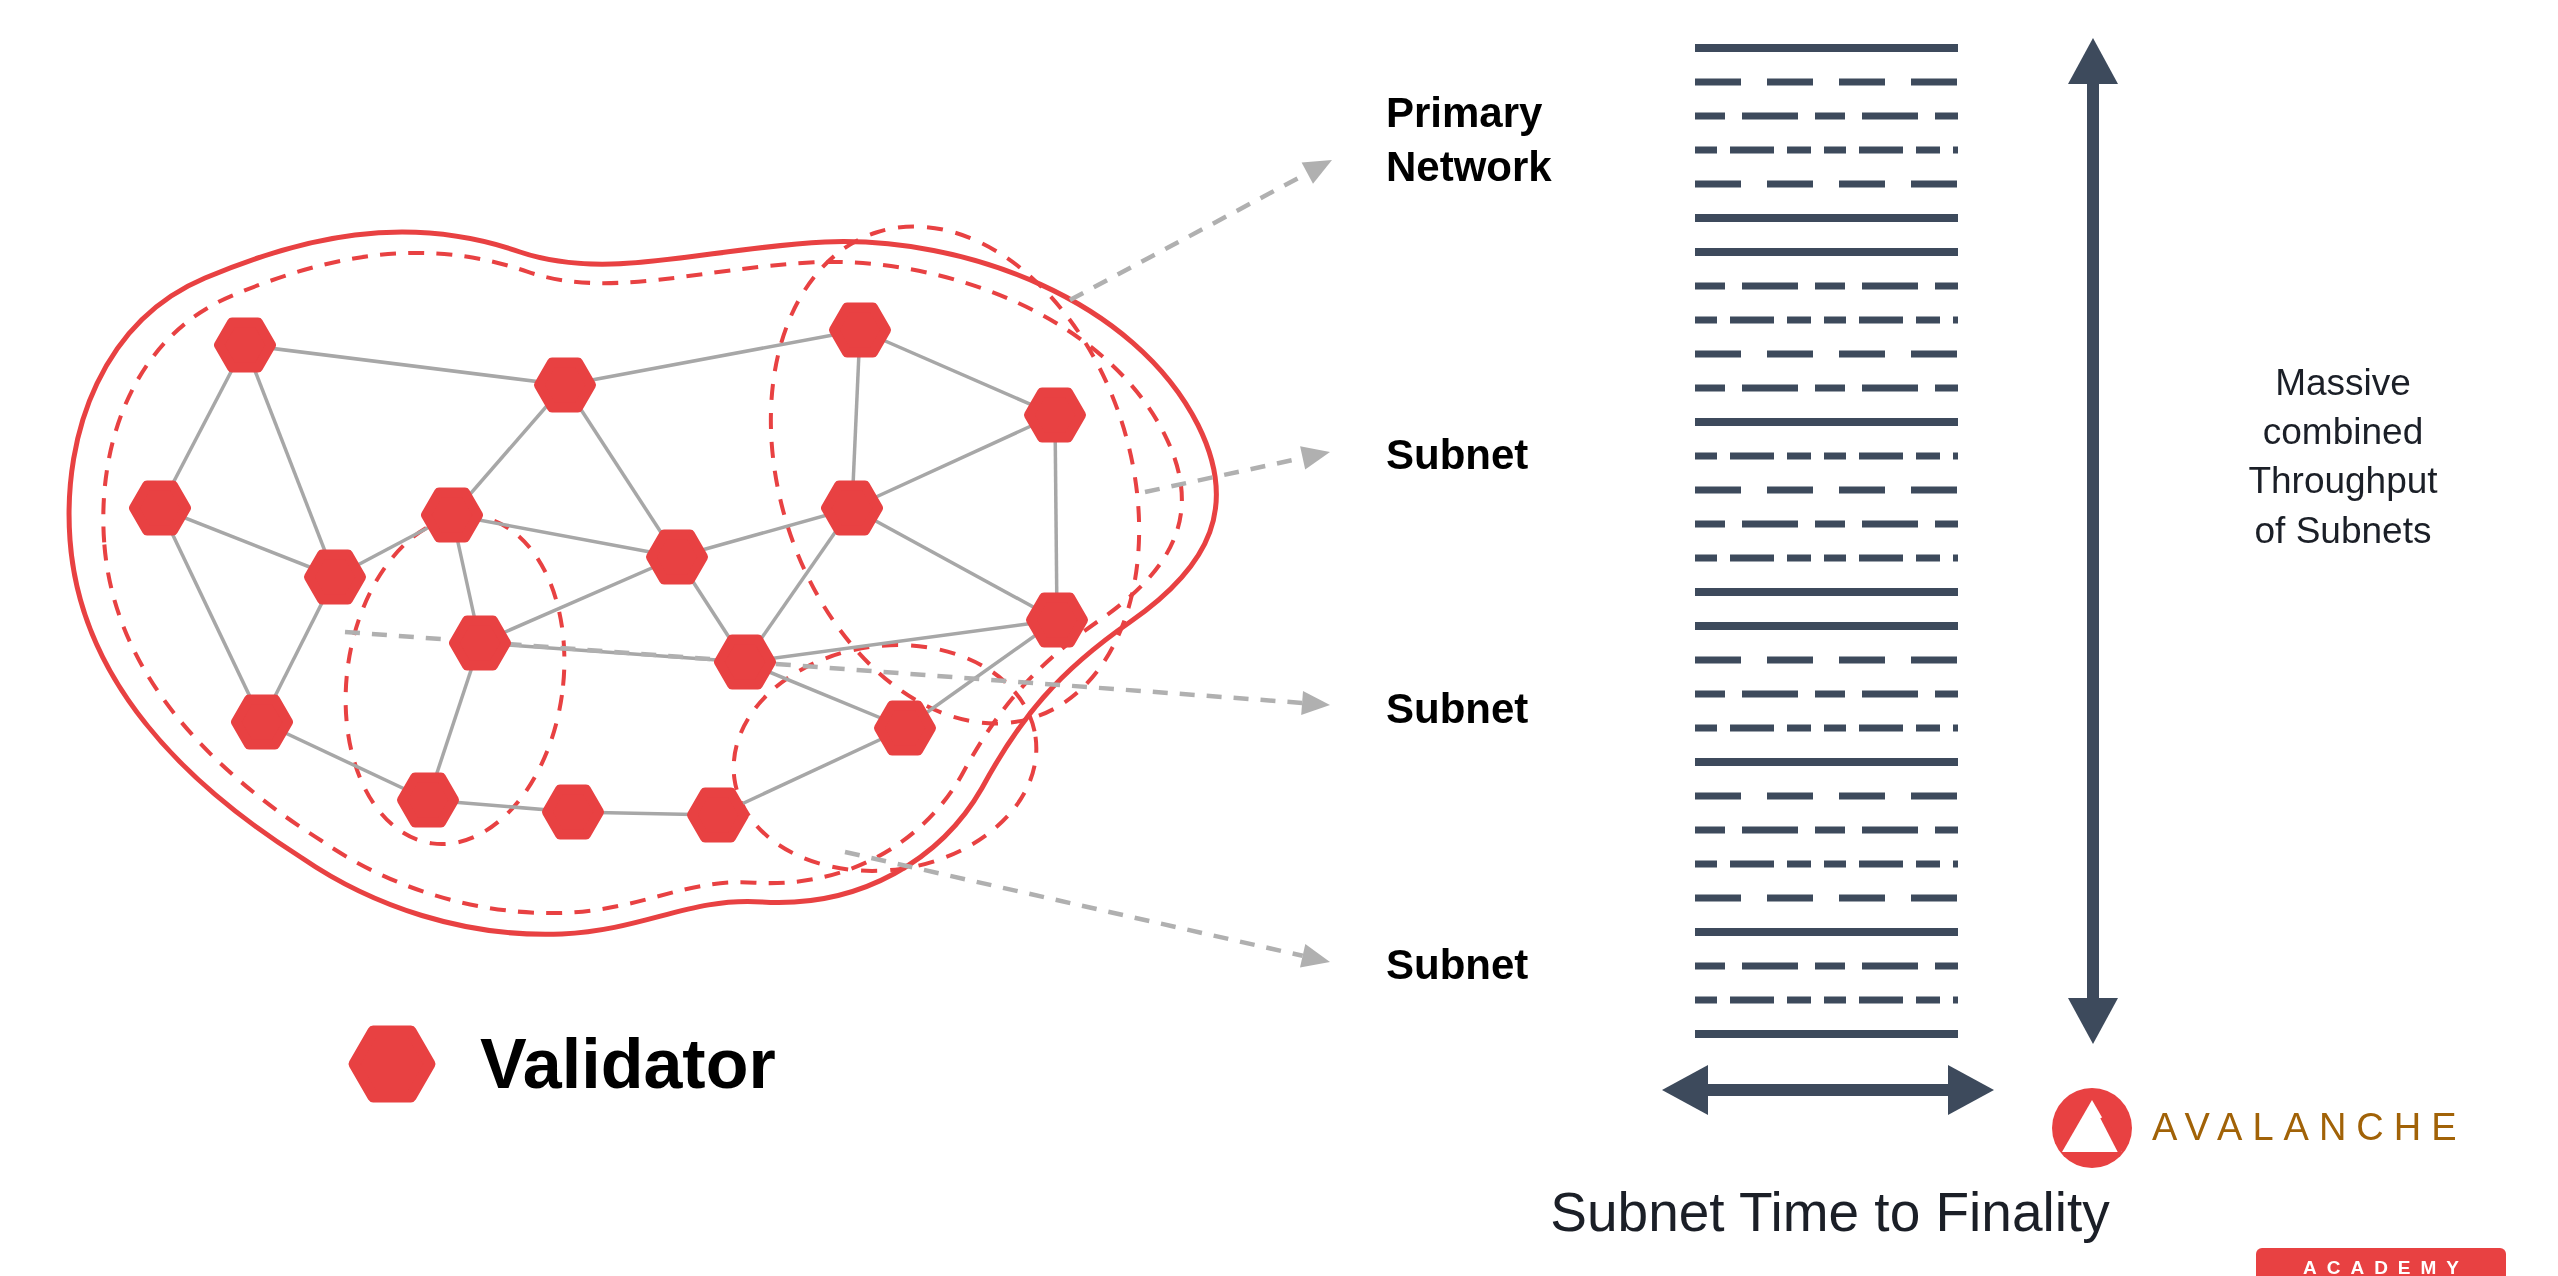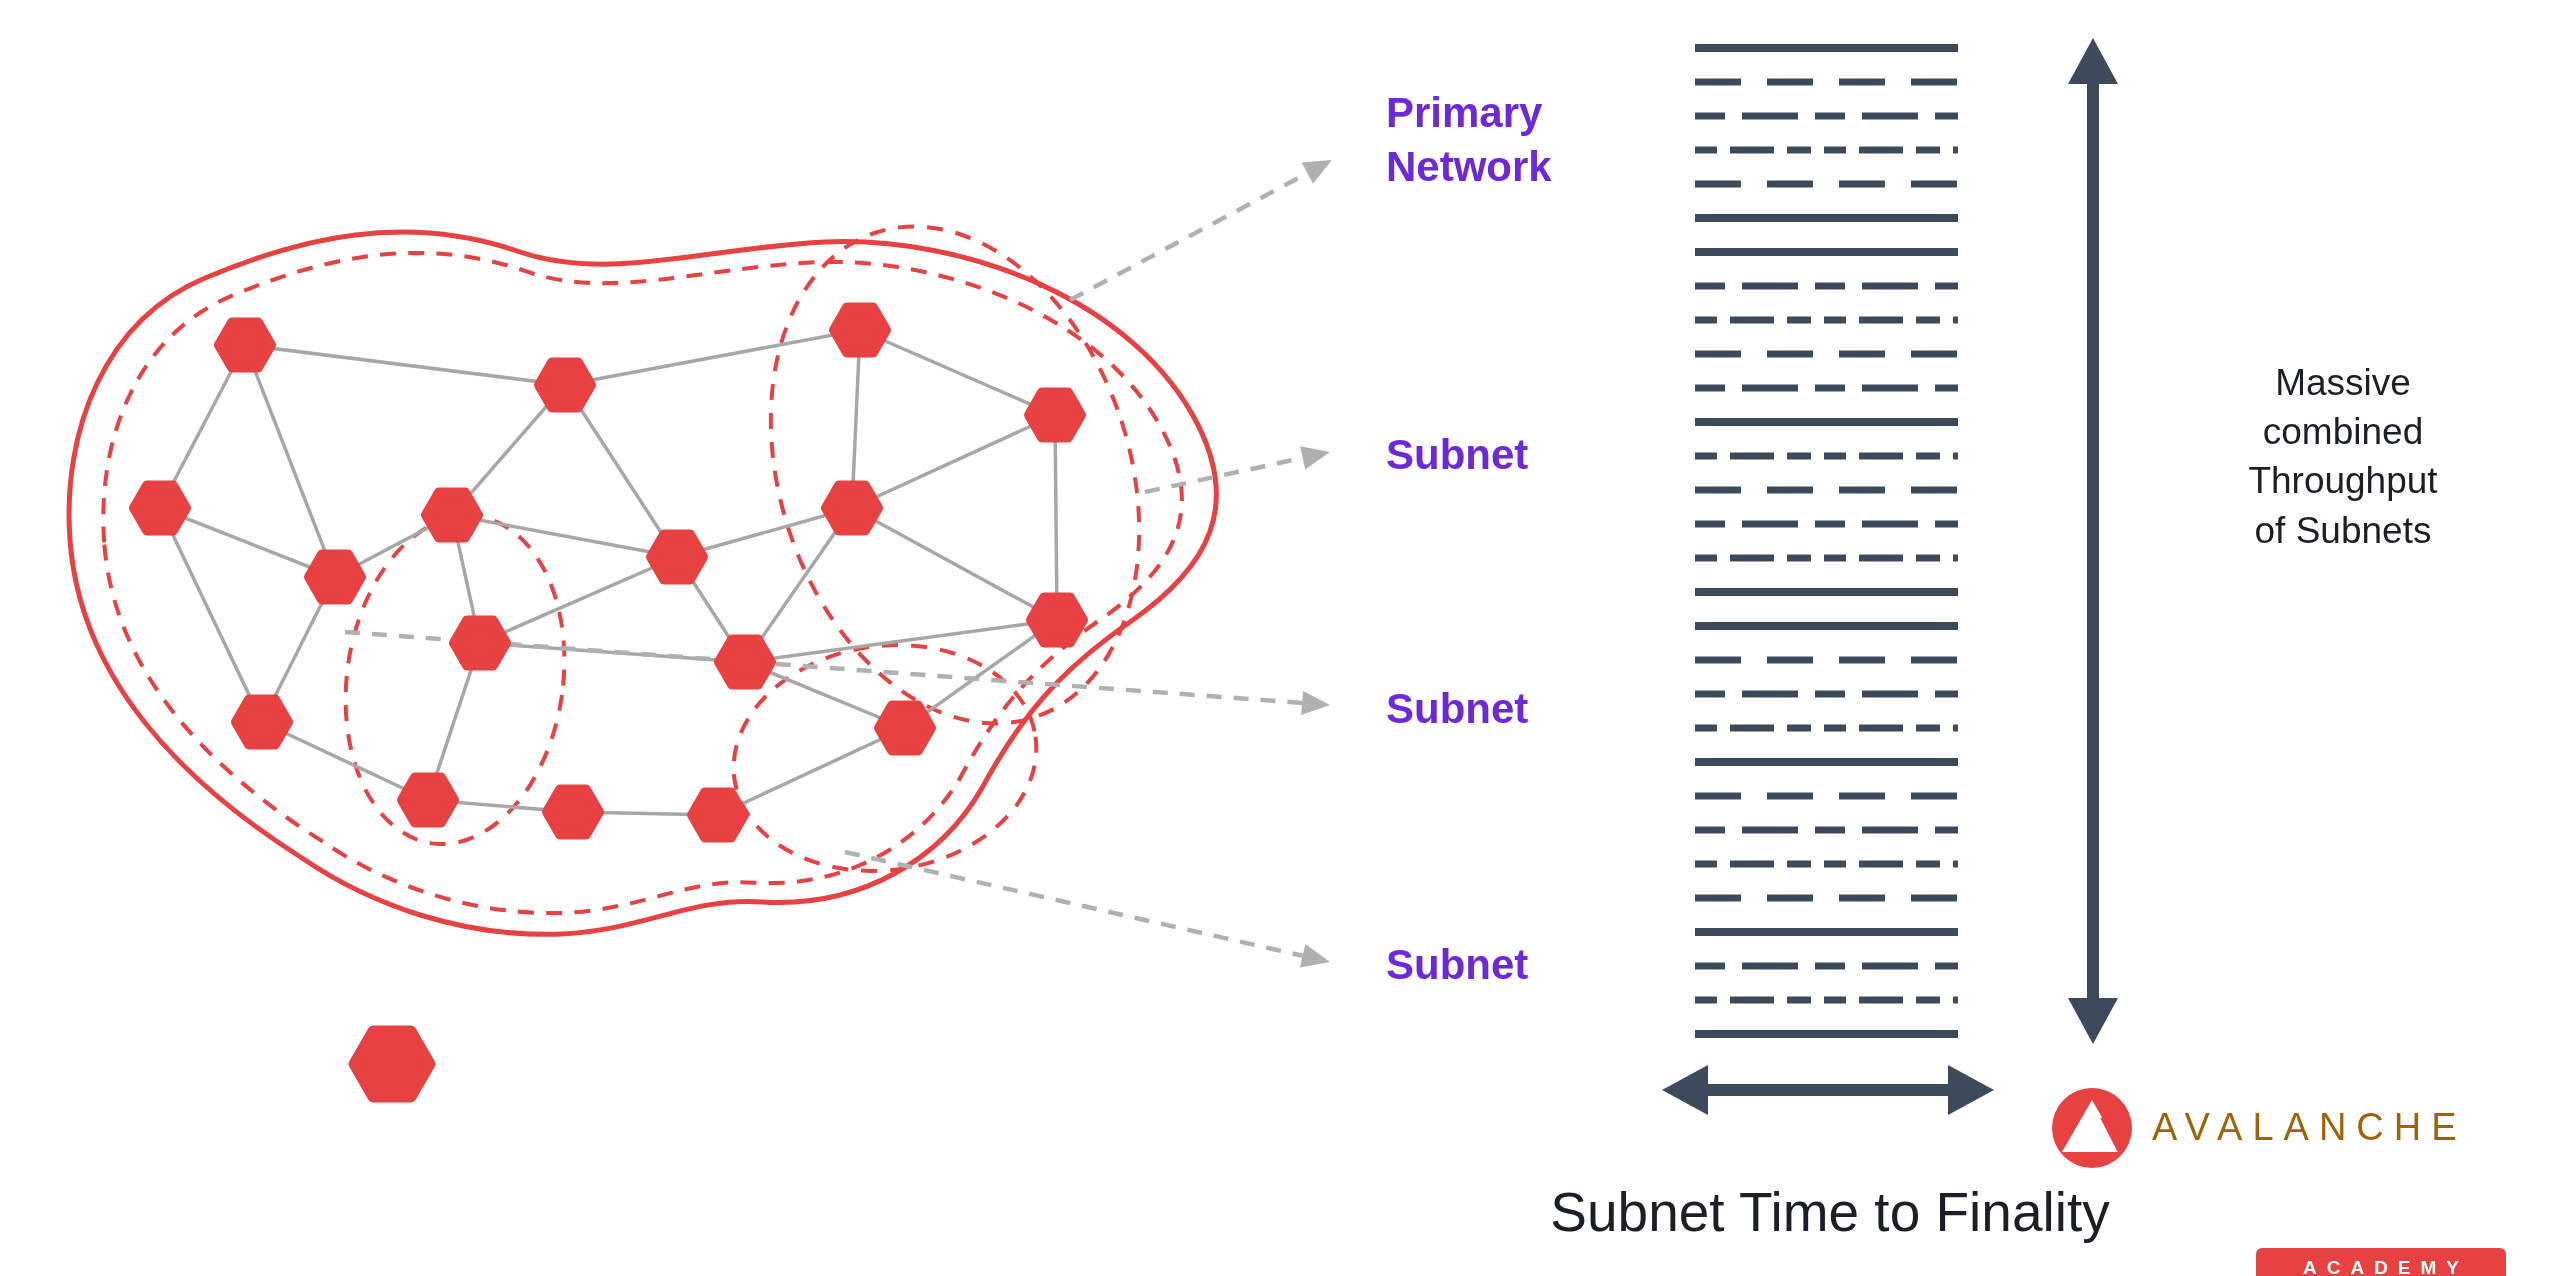--- a/index.html
+++ b/index.html
@@ -4,21 +4,21 @@
 <style>
   html,body{margin:0;padding:0;}
   body{
     width:2558px;height:1276px;position:relative;overflow:hidden;
     background:#ffffff;font-family:"Liberation Sans",sans-serif;
   }
   svg{display:block;}
   .abs{position:absolute;}
   #scene{position:absolute;left:0;top:0;}
   .callout-label{
-    font-weight:700;font-size:42px;color:#6d28d9;
+    font-weight:700;font-size:42px;color:#000000;
     white-space:pre-line;line-height:1.28;
   }
   .throughput-label{
     font-size:37px;color:#1b1f27;text-align:center;
     white-space:pre-line;line-height:1.33;
   }
   .finality-label{
     font-size:55px;color:#1b1f27;text-align:center;white-space:nowrap;
   }
   .legend{
@@ -183,20 +183,21 @@
 <div class="abs callout-label" style="left:1386px; top:428px;">Subnet</div>
 
 <div class="abs callout-label" style="left:1386px; top:682px;">Subnet</div>
 
 <div class="abs callout-label" style="left:1386px; top:938px;">Subnet</div>
 
 <div class="abs legend" style="left:340px; top:1012px;">
   <svg width="104" height="104" viewBox="0 0 110 110">
     <polygon points="95,55 75,89.6 35,89.6 15,55 35,20.4 75,20.4" fill="#e84142" stroke="#e84142" stroke-width="12" stroke-linejoin="round"></polygon>
   </svg>
+  <span class="legend-text">Validator</span>
 </div>
 
 <div class="abs throughput-label" style="left:2128px; top:358px; width:430px;">Massive
 combined
 Throughput
 of Subnets</div>
 
 <div class="abs finality-label" style="left:1540px; top:1180px; width:580px;">Subnet Time to Finality</div>
 
 <div class="abs brand-text" style="left:2152px; top:1106px;">AVALANCHE</div>

